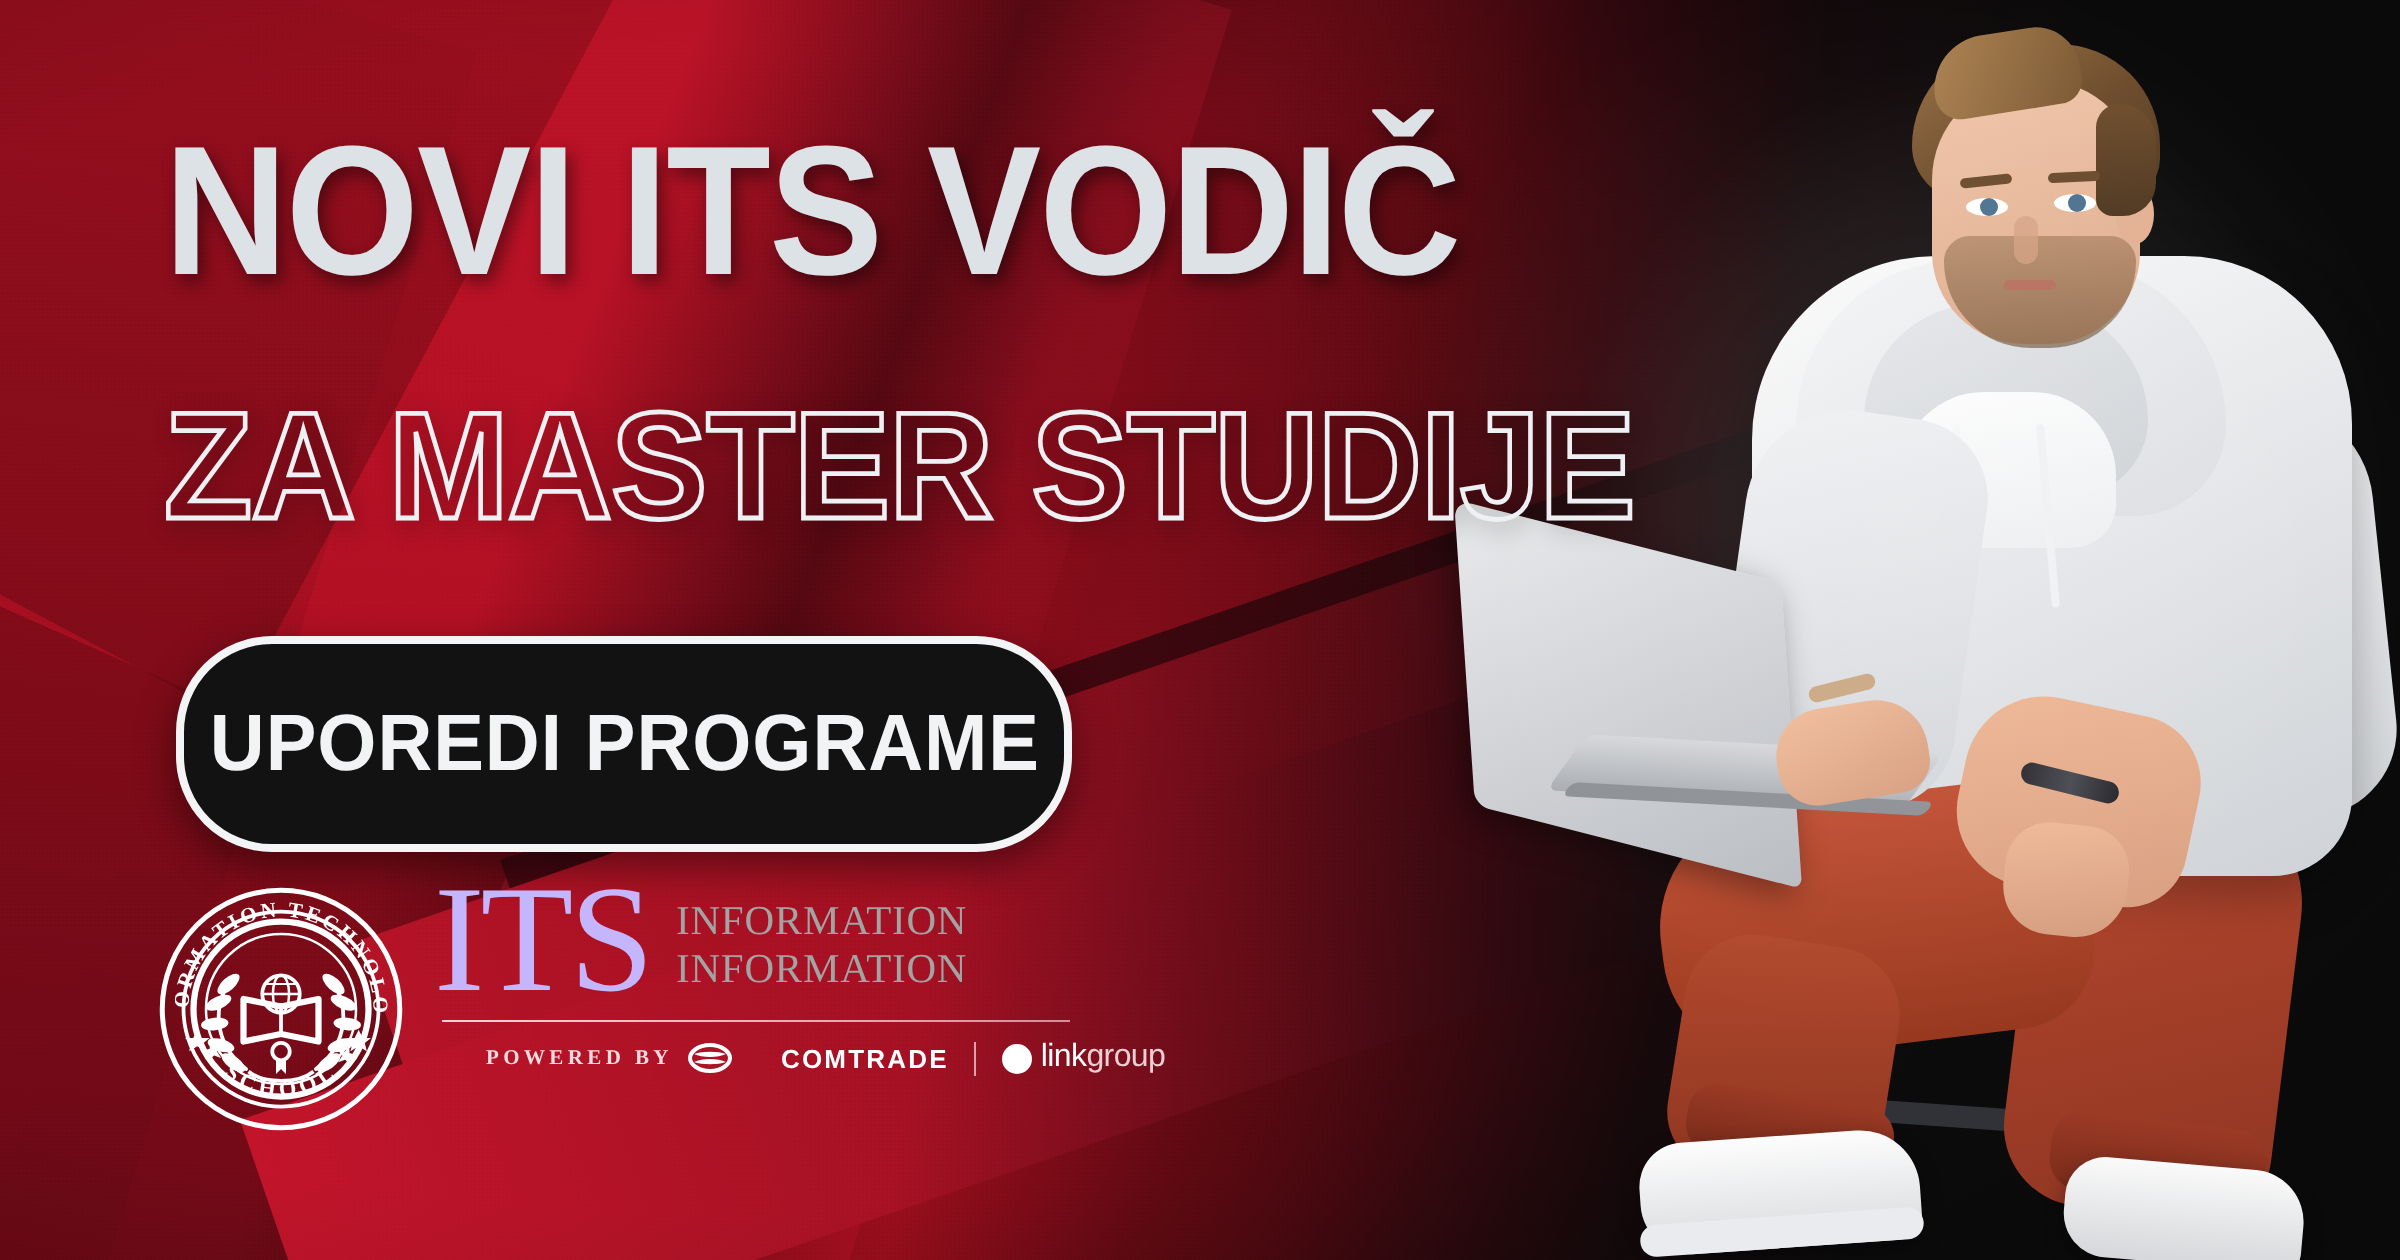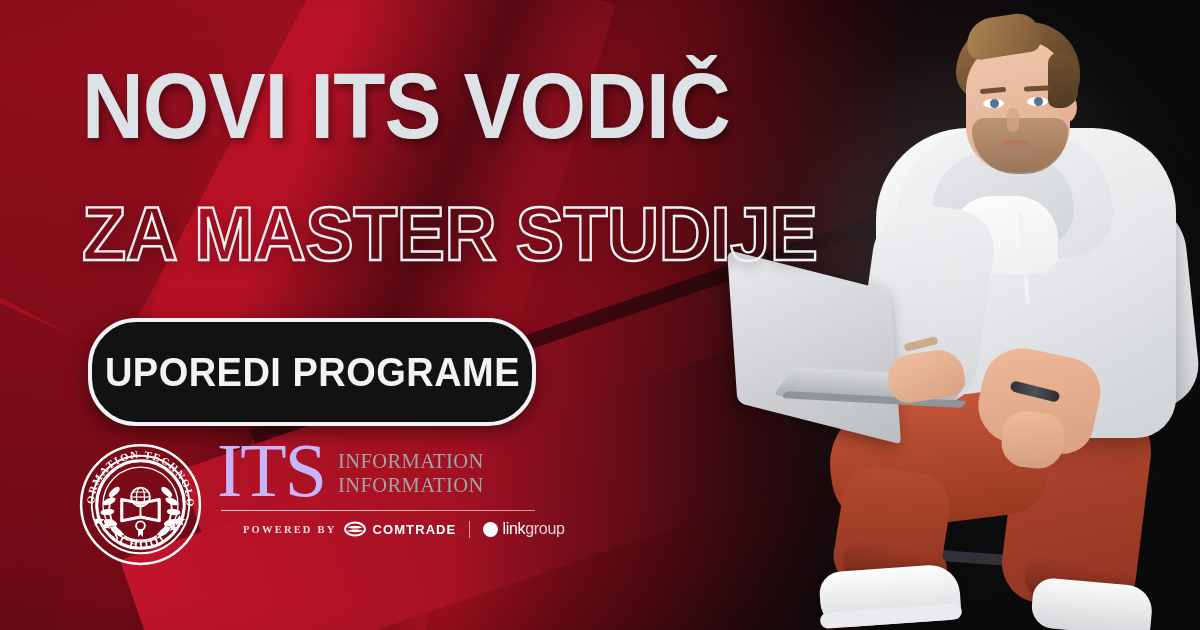--- a/index.html
+++ b/index.html
@@ -192,21 +192,21 @@
     margin-top:9px;margin-left:26px;
     display:flex;align-items:center;gap:8px;justify-content:center;
   }
   .pw-label{
     font-family:"Liberation Serif","DejaVu Serif",serif;
     font-size:10.5px;font-weight:700;letter-spacing:2.2px;color:#f3dcdf;
   }
   .ct-lock{display:flex;align-items:center;gap:6px;}
   .ct-name{
     font-family:"Liberation Sans",sans-serif;
-    font-size:13px;font-weight:700;letter-spacing:1.1px;color:#fff;
+    font-size:13px;font-weight:700;letter-spacing:1.1px;color:#fff;margin-left:18px;
   }
   .divider{width:1px;height:17px;background:rgba(255,255,255,.62);margin:0 5px;}
   .lg-lock{display:flex;align-items:center;gap:4px;}
   .lg-dot{width:15px;height:15px;border-radius:50%;background:#fff;}
   .lg-name{font-family:"Liberation Sans",sans-serif;font-size:16px;letter-spacing:-.3px;}
   .lg-name b{font-weight:400;color:#fff;}
   .lg-name span{font-weight:400;color:#e9cfd3;}
 
   
   .photo{position:absolute;right:0;top:0;width:520px;height:630px;z-index:30;}

